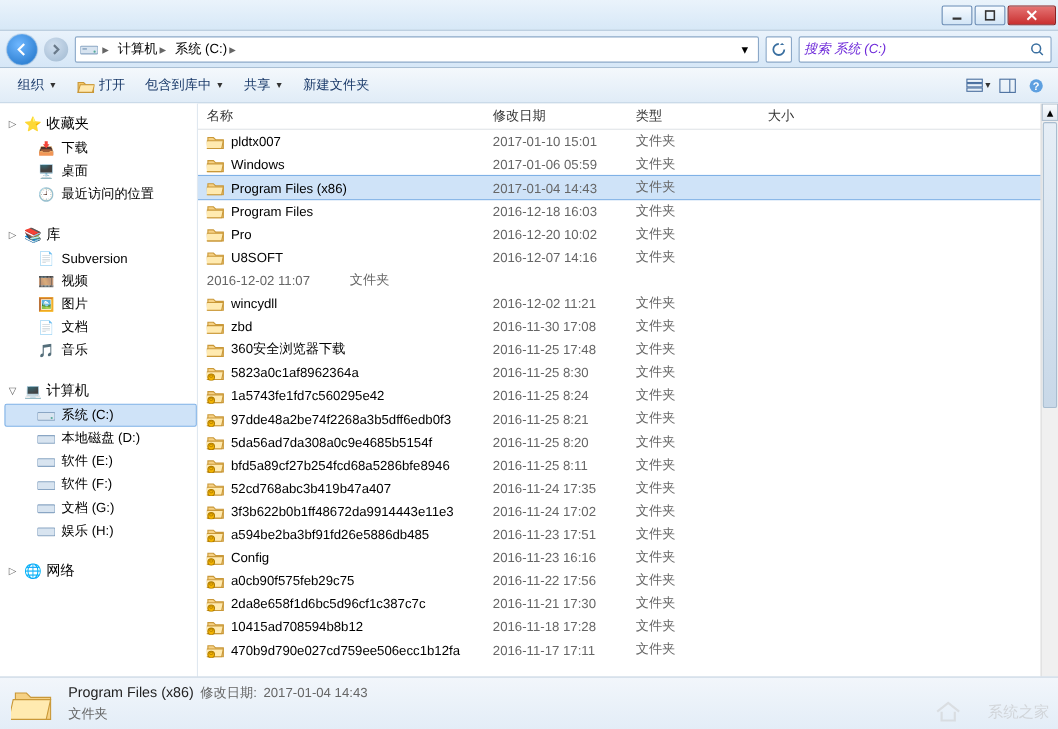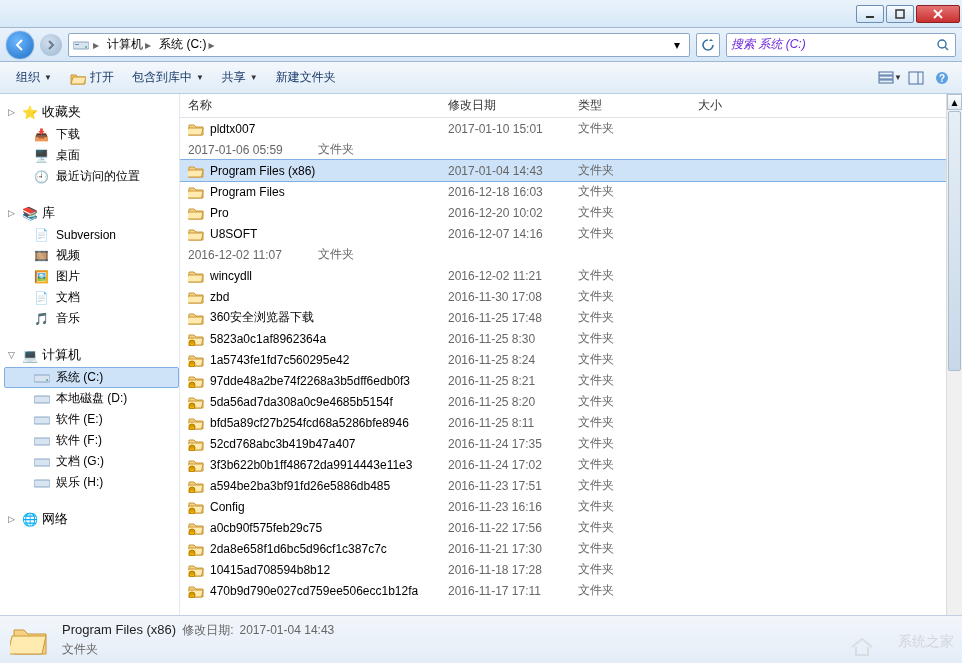--- a/index.html
+++ b/index.html
@@ -61,21 +61,21 @@
 
 
 .statusbar { height: 48px; background: linear-gradient(#f2f6fb,#e3edf7); border-top: 1px solid #c0d0e0; display: flex; align-items: center; padding: 0 10px; gap: 12px; position: absolute; bottom: 0; left: 0; right: 0; }
 .sb-icon { width: 40px; height: 40px; }
 .sb-text { display: flex; flex-direction: column; gap: 2px; }
 .sb-line1 { display: flex; gap: 6px; align-items: baseline; }
 .sb-name { font-size: 13px; color: #222; }
 .sb-meta { color: #666; }
 
 
-.watermark { position: absolute; right: 8px; bottom: 6px; color: #bbb; font-size: 14px; pointer-events: none; display: flex; align-items: flex-start; gap: 22px; opacity: 0.5; }
+.watermark { position: absolute; right: 8px; bottom: 6px; color: #bbb; font-size: 14px; pointer-events: none; display: flex; align-items: flex-end; gap: 22px; opacity: 0.5; }
 
 
 .folder-svg { width: 16px; height: 14px; }
 .drive-svg { width: 16px; height: 12px; }
 </style>
 </head>
 <body>
 
 <div class="titlebar">
   <div class="win-btn">
@@ -322,20 +322,29 @@
                 <path d="M0 6 h15 l-1.5 7 h-15 z" fill="#ffeab0" stroke="#c99838"></path>
               </svg>
             </span>
             <span>pldtx007</span>
           </div>
           <div class="c-date">2017-01-10 15:01</div>
           <div class="c-type">文件夹</div>
           <div class="c-size"></div>
         </div>
         <div class="row">
+          <div class="c-name">
+            <span class="icon16">
+              <svg class="folder-svg" viewBox="0 0 16 14">
+                <path d="M1 3 h5 l2 2 h7 v8 h-14 z" fill="#f6d184" stroke="#c99838"></path>
+                <path d="M0 6 h15 l-1.5 7 h-15 z" fill="#ffeab0" stroke="#c99838"></path>
+              </svg>
+            </span>
+            <span>Windows</span>
+          </div>
           <div class="c-date">2017-01-06 05:59</div>
           <div class="c-type">文件夹</div>
           <div class="c-size"></div>
         </div>
         <div class="row sel">
           <div class="c-name">
             <span class="icon16">
               <svg class="folder-svg" viewBox="0 0 16 14">
                 <path d="M1 3 h5 l2 2 h7 v8 h-14 z" fill="#f6d184" stroke="#c99838"></path>
                 <path d="M0 6 h15 l-1.5 7 h-15 z" fill="#ffeab0" stroke="#c99838"></path>

